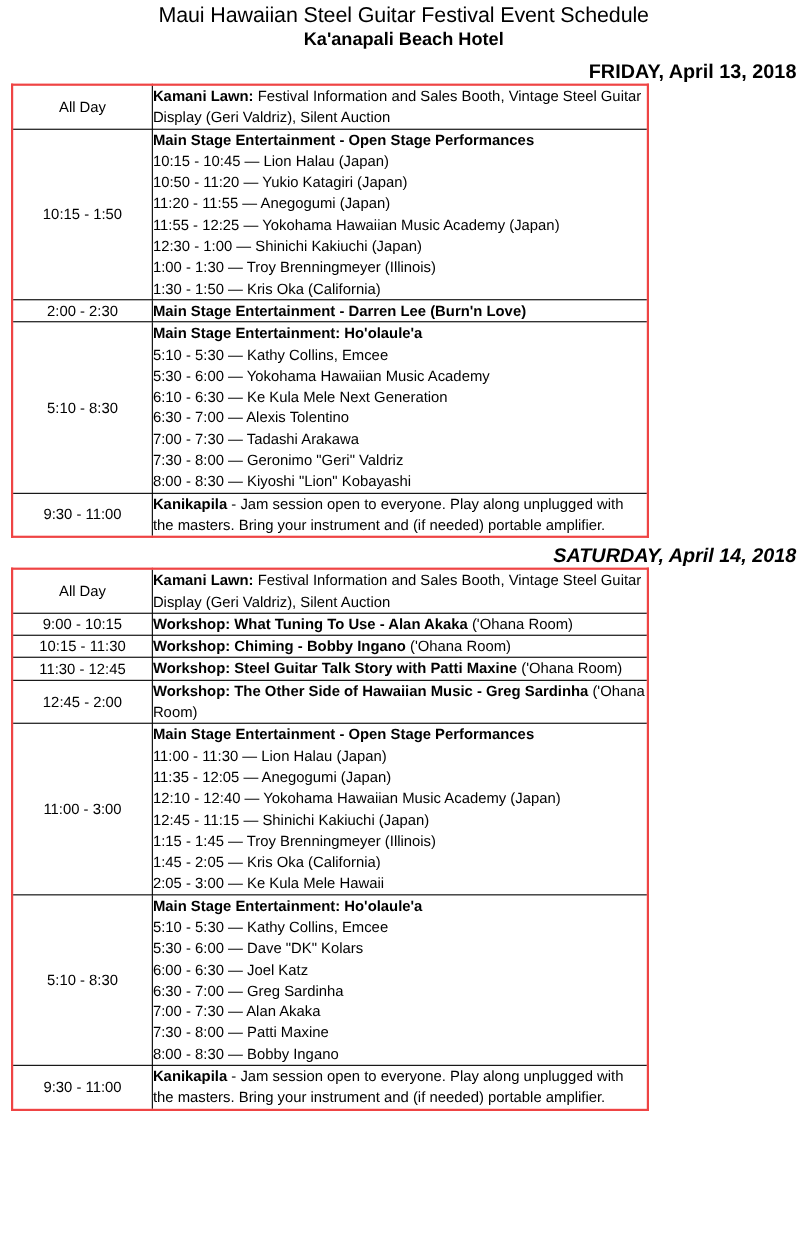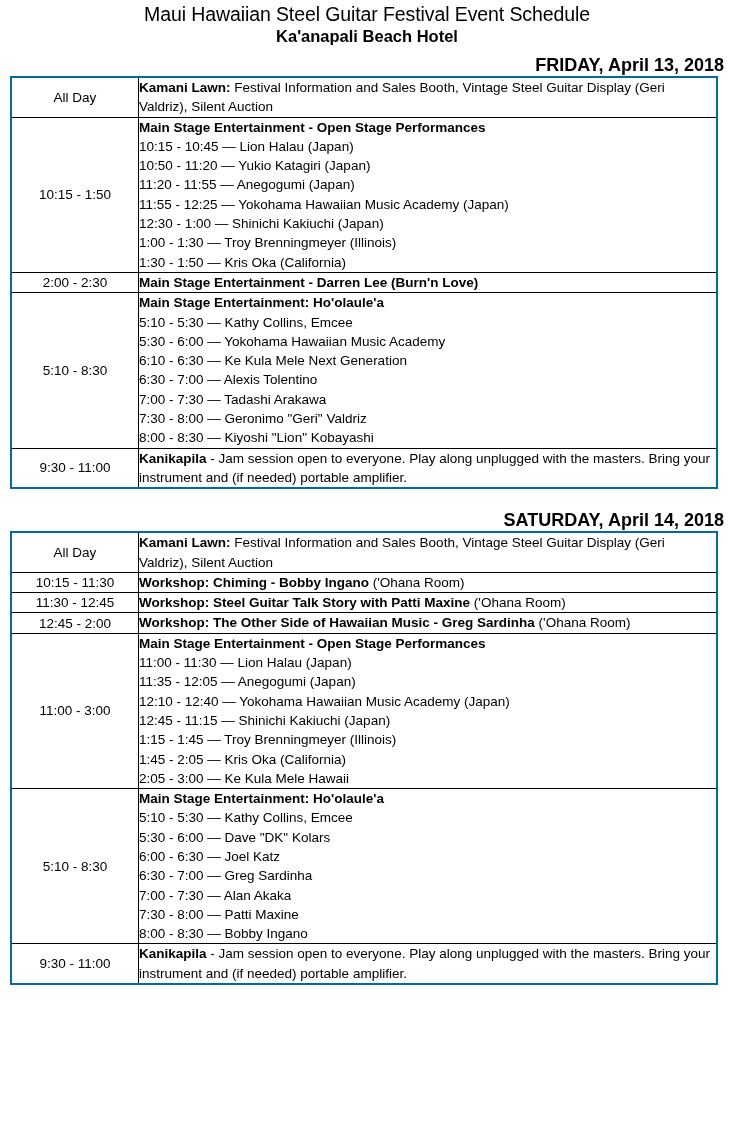--- a/index.html
+++ b/index.html
@@ -37,27 +37,28 @@
     margin: 0;
   }
   .day-heading {
     text-align: right;
     font-size: 18px;
     font-weight: bold;
     line-height: 16px;
     margin: 10px 0 3px 0;
   }
   .day-heading.second {
-    margin-top: 23px;
+    margin-top: 8px;
+    font-style: italic;
   }
   table.schedule {
-    width: 708px;
+    width: 580px;
     border-collapse: collapse;
     table-layout: fixed;
-    border: 2px solid #0369a1;
+    border: 2px solid #ef4444;
   }
   table.schedule td {
     border: 1px solid #000;
     vertical-align: middle;
     padding: 0;
   }
   td.time-cell {
     width: 126px;
     text-align: center;
     font-size: 13.5px;
@@ -153,20 +154,26 @@
       <div class="day-heading second">SATURDAY, April 14, 2018</div>
       <table class="schedule">
         <tbody>
           <tr>
             <td class="time-cell">All Day</td>
             <td class="detail-cell">
               <span class="para"><span class="lead">Kamani Lawn:</span><span> Festival Information and Sales Booth, Vintage Steel Guitar Display (Geri Valdriz), Silent Auction</span></span>
             </td>
           </tr>
           <tr>
+            <td class="time-cell">9:00 - 10:15</td>
+            <td class="detail-cell">
+              <span class="para"><span class="lead">Workshop: What Tuning To Use - Alan Akaka</span><span> ('Ohana Room)</span></span>
+            </td>
+          </tr>
+          <tr>
             <td class="time-cell">10:15 - 11:30</td>
             <td class="detail-cell">
               <span class="para"><span class="lead">Workshop: Chiming - Bobby Ingano</span><span> ('Ohana Room)</span></span>
             </td>
           </tr>
           <tr>
             <td class="time-cell">11:30 - 12:45</td>
             <td class="detail-cell">
               <span class="para"><span class="lead">Workshop: Steel Guitar Talk Story with Patti Maxine</span><span> ('Ohana Room)</span></span>
             </td>

